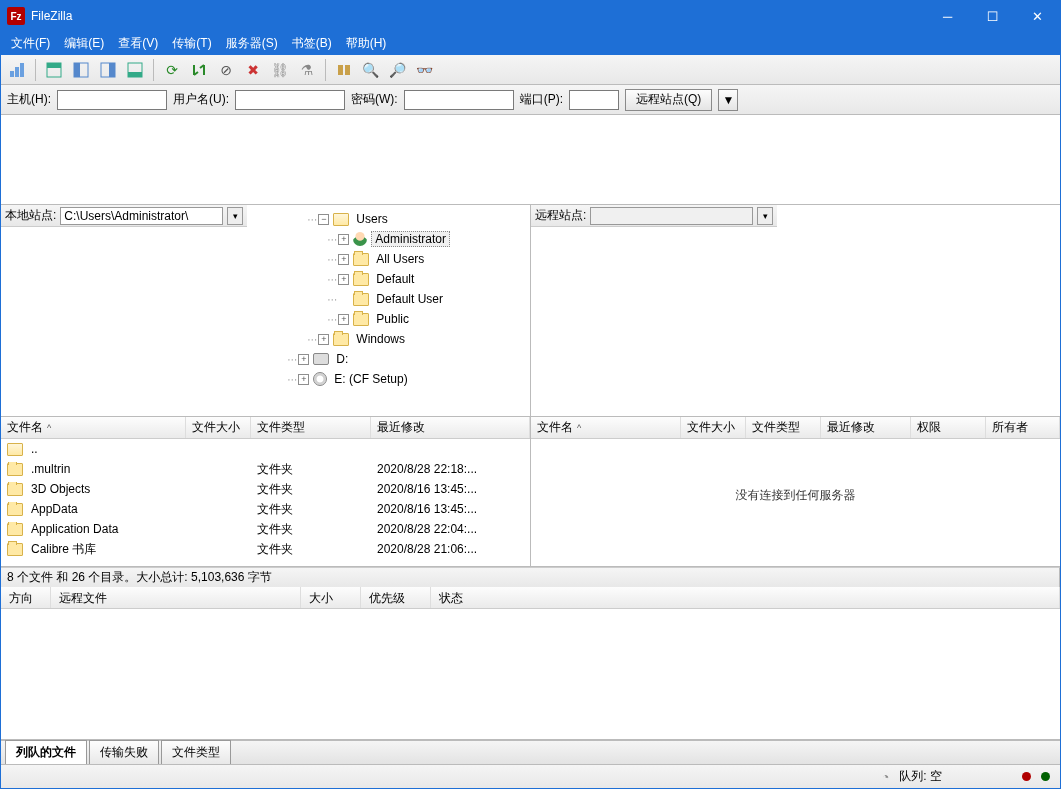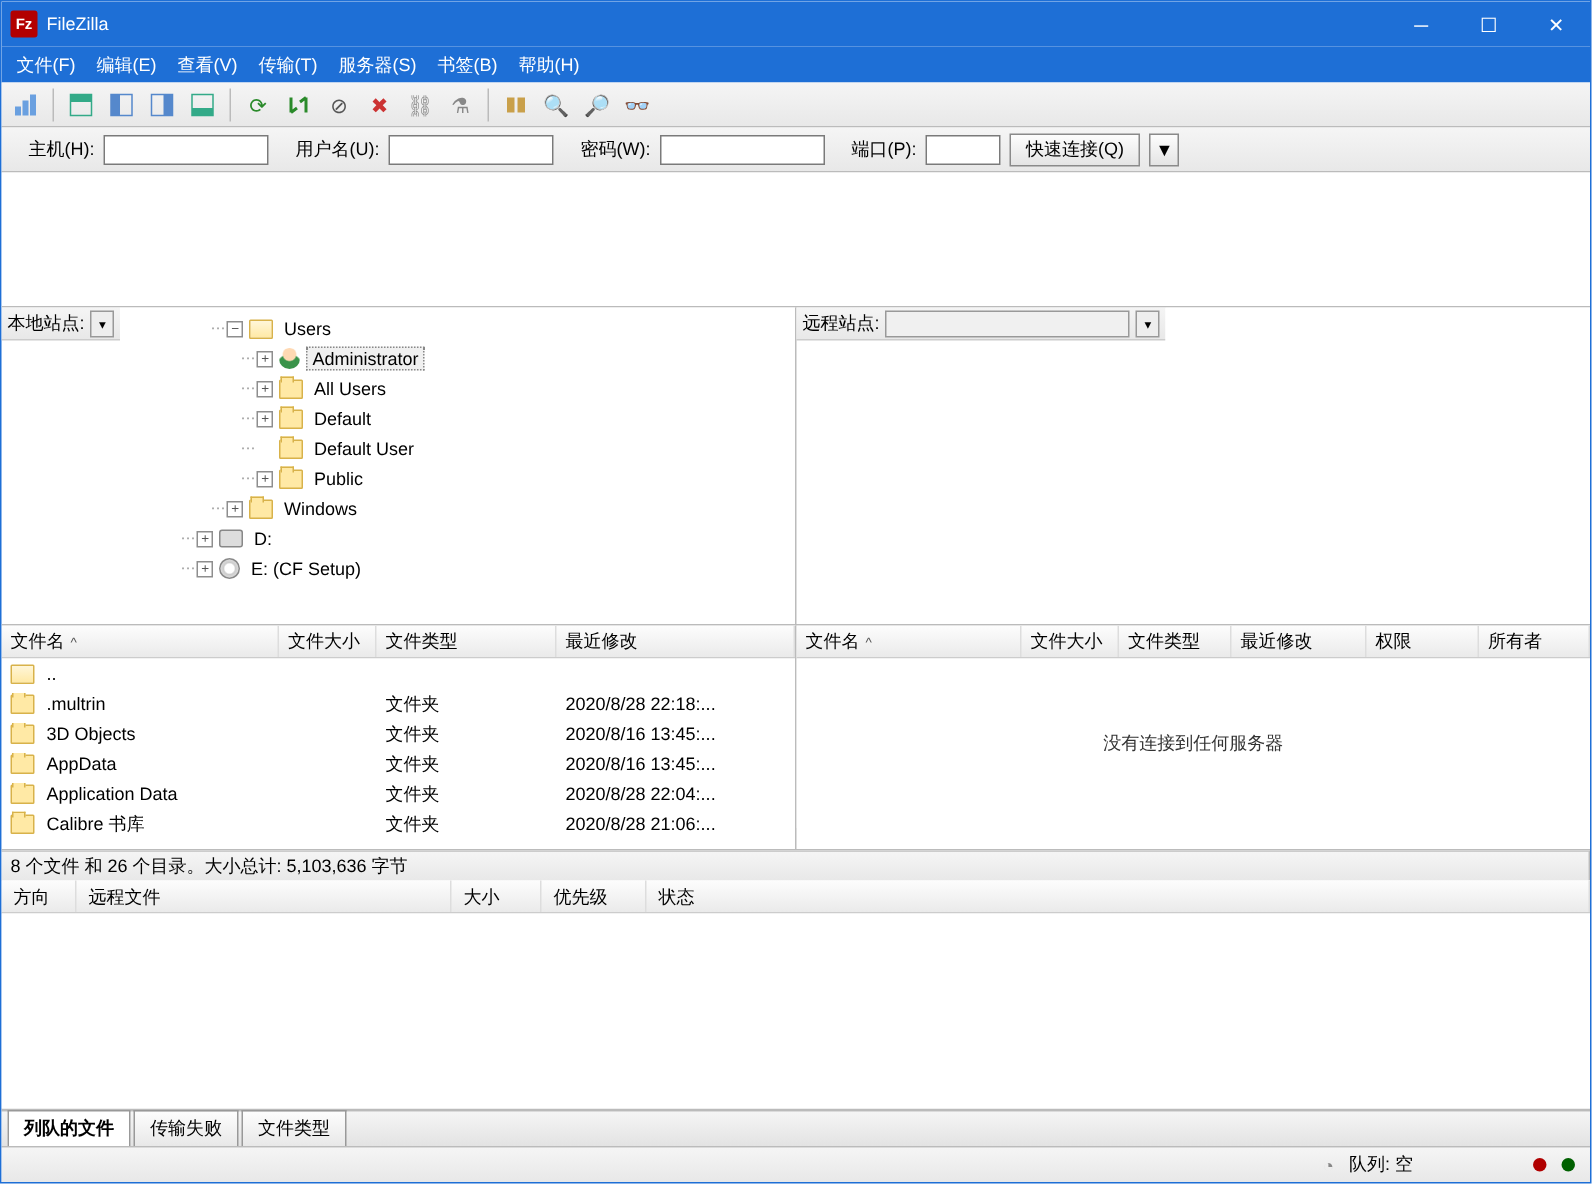--- a/index.html
+++ b/index.html
@@ -8,21 +8,21 @@
 .titlebar .logo { width: 18px; height: 18px; background: #b30000; display: inline-flex; align-items: center; justify-content: center; color: #fff; font-weight: bold; font-size: 10px; border-radius: 2px; margin-right: 6px; text-align: center; }
 .titlebar .title { flex: 1; font-size: 12px; }
 .winbtns { display: flex; height: 100%; }
 .winbtns div { width: 45px; display: flex; align-items: center; justify-content: center; color: #fff; font-size: 13px; }
 .menubar { background: #1e6fd6; color: #fff; height: 24px; display: flex; align-items: center; padding-left: 4px; gap: 2px; }
 .menubar span { padding: 2px 6px; cursor: default; }
 .toolbar { background: linear-gradient(#f5f5f5,#e8e8e8); border-bottom: 1px solid #bbb; height: 30px; display: flex; align-items: center; padding: 0 4px; gap: 3px; }
 .toolbar .sep { width: 1px; height: 22px; background: #bbb; margin: 0 3px; }
 .tbtn { width: 24px; height: 24px; border: 1px solid transparent; display: flex; align-items: center; justify-content: center; font-size: 14px; }
 .quickbar { background: linear-gradient(#f5f5f5,#e8e8e8); border-bottom: 1px solid #bbb; height: 30px; display: flex; align-items: center; padding: 0 6px; gap: 6px; }
-.quickbar label { font-size: 12px; margin-left: 12px; }
+.quickbar label { font-size: 12px; }
 .quickbar input { border: 1px solid #7a7a7a; height: 20px; padding: 0 3px; font-size: 12px; }
 .quickbar button { height: 22px; padding: 0 10px; background: linear-gradient(#fdfdfd,#e4e4e4); border: 1px solid #8a8a8a; }
 .logpanel { height: 90px; border-bottom: 1px solid #bbb; background: #fff; }
 .midrow { display: flex; height: 212px; border-bottom: 1px solid #bbb; }
 .midrow .pane { flex: 1; display: flex; flex-direction: row; border-right: 1px solid #bbb; }
 .midrow .pane:last-child { border-right: none; }
 .sitebar { height: 22px; background: linear-gradient(#f5f5f5,#e8e8e8); border-bottom: 1px solid #ccc; display: flex; align-items: center; padding: 0 4px; gap: 4px; }
 .sitebar input, .sitebar .combo { flex: 1; height: 18px; border: 1px solid #999; padding: 0 3px; font-size: 12px; background: #fff; }
 .treepane { flex: 1; overflow-y: scroll; background: #fff; padding: 4px 0; }
 .treerow { display: flex; align-items: center; height: 20px; cursor: default; }
@@ -140,30 +140,31 @@
 
 <div class="quickbar">
   <label>主机(H):</label>
   <input style="width: 110px;">
   <label>用户名(U):</label>
   <input style="width: 110px;">
   <label>密码(W):</label>
   <input type="password" style="width: 110px;">
   <label>端口(P):</label>
   <input style="width: 50px;">
-  <button>快速连接(Q)</button>
+  <button>远程站点(Q)</button>
   <button style="width:20px;padding:0">▼</button>
 </div>
 
 <div class="logpanel"></div>
 
 <div class="midrow">
   <div class="pane">
     <div class="sitebar">
       <span>本地站点:</span>
+      <input class="combo" value="C:\Users\Administrator\" style="">
       <span style="border:1px solid #999;width:16px;height:18px;display:flex;align-items:center;justify-content:center;font-size:9px;background:#eee">▾</span>
     </div>
     <div class="treepane" id="localtree">
         <div class="treerow" style="padding-left: 60px;">
           <span class="dots">⋯</span>
           <span class="exp">−</span>
           <span class="icon-fopen"></span>
           <span style="padding: 0px 3px;">Users</span>
         </div>
         <div class="treerow" style="padding-left: 80px;">

